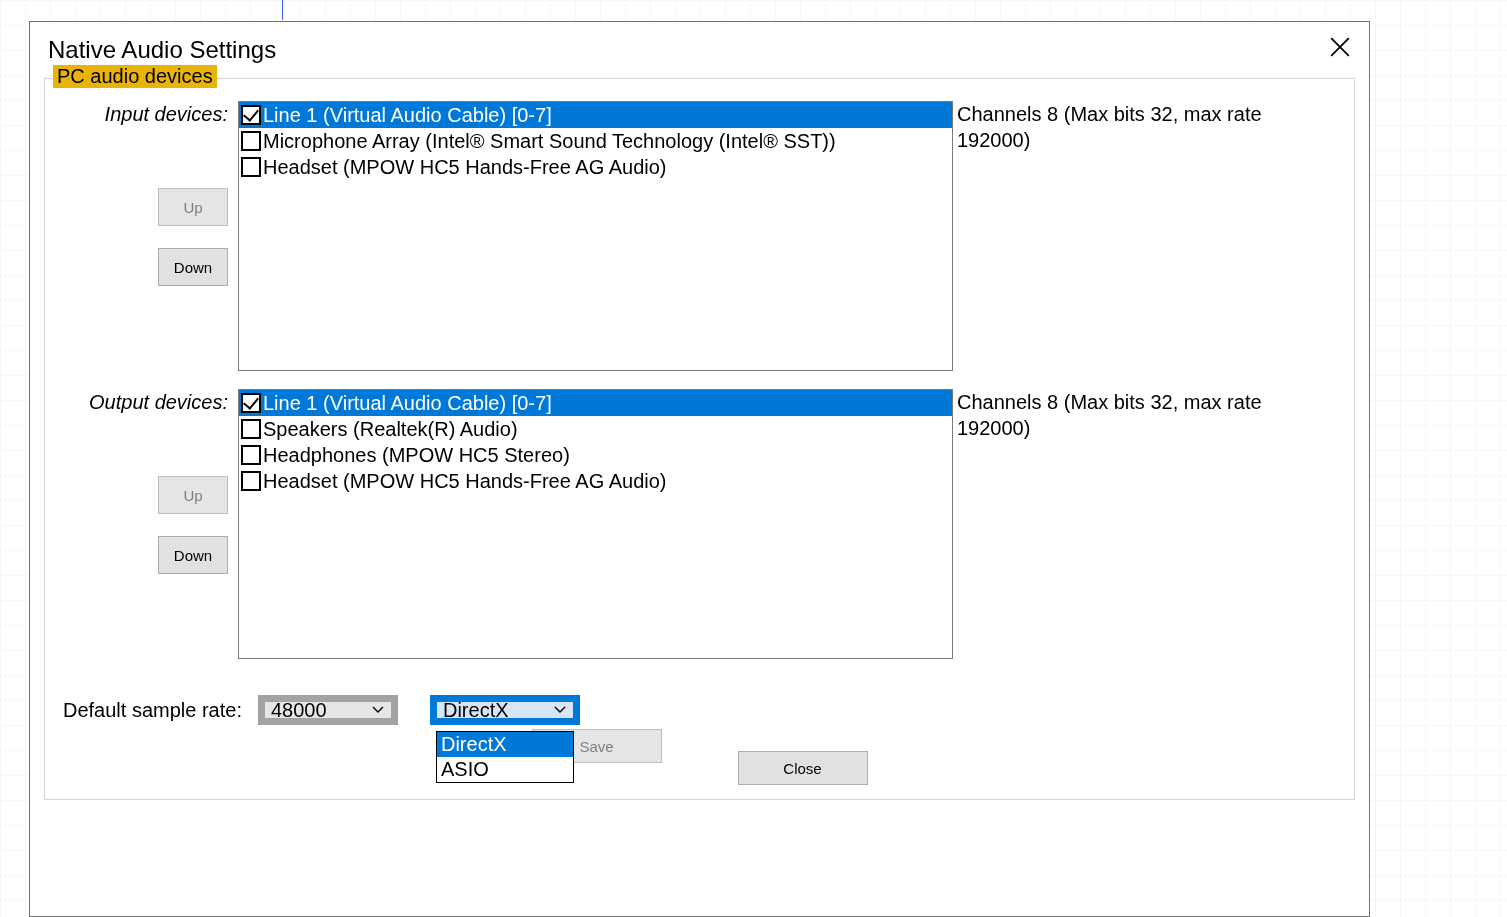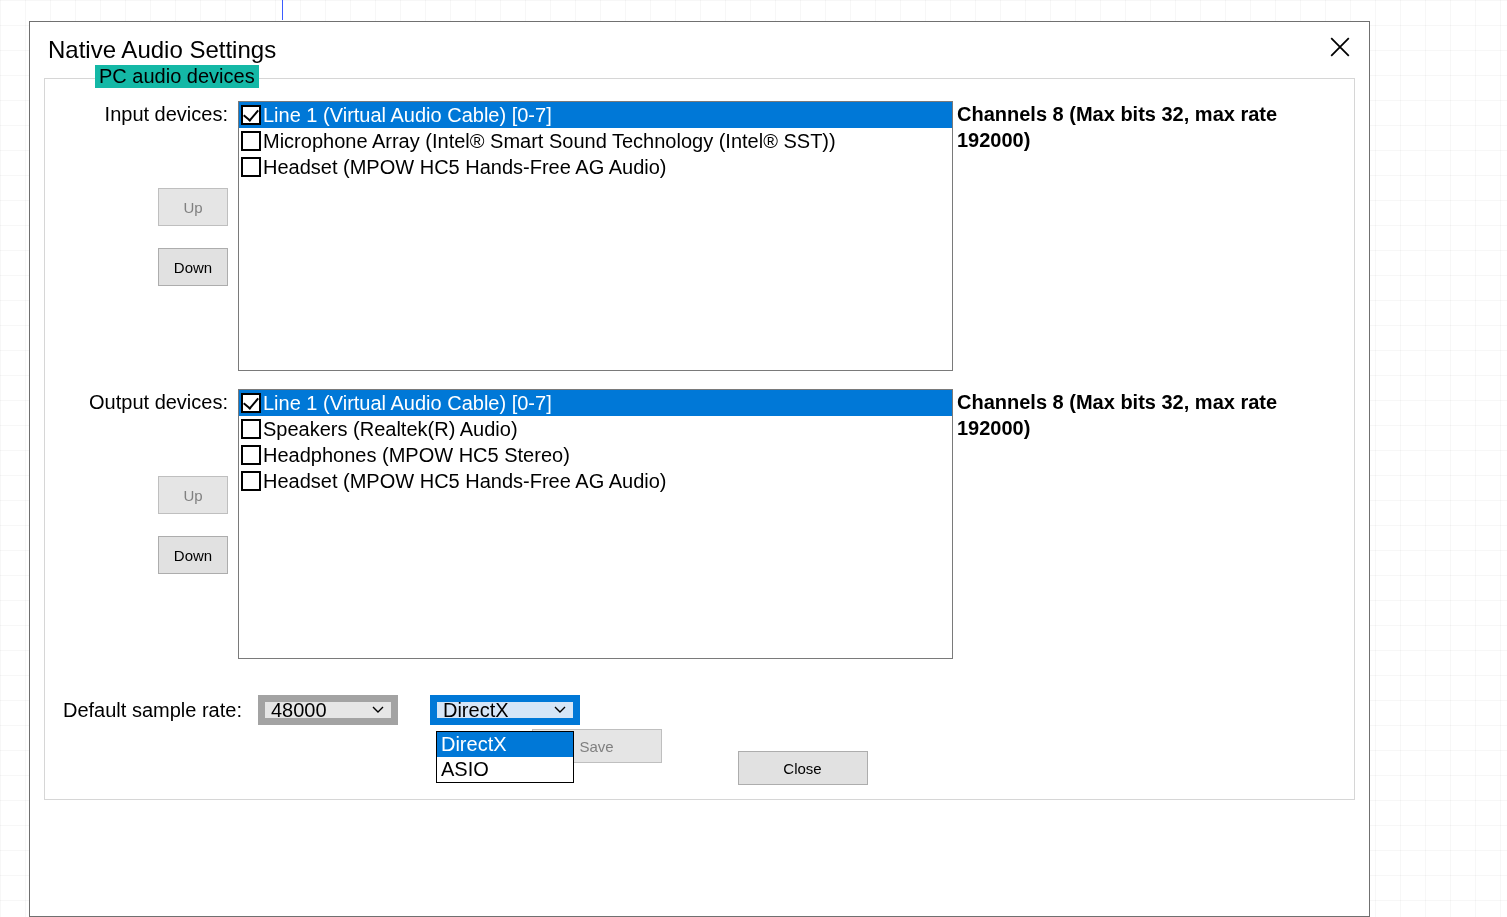--- a/index.html
+++ b/index.html
@@ -73,43 +73,43 @@
     position: relative;
     margin: 6px 14px 0 14px;
     border: 1px solid #d6d6d6;
     padding: 22px 18px 18px 18px;
     height: 722px;
   }
   .group-legend {
     position: absolute;
     top: -14px;
     left: 8px;
-    background: #14b8a6;
+    background: #eab308;
     padding: 0 4px;
     font-size: 20px;
-    margin-left: 42px;
   }
 
   .row {
     display: flex;
     align-items: flex-start;
   }
   .row + .row { margin-top: 18px; }
 
   .leftcol {
     width: 175px;
     display: flex;
     flex-direction: column;
     align-items: flex-end;
     padding-right: 10px;
   }
   .leftcol .lbl {
     text-align: right;
     padding-top: 2px;
     padding-bottom: 62px;
+    font-style: italic;
   }
   .btn {
     display: inline-flex;
     align-items: center;
     justify-content: center;
     background: #e1e1e1;
     border: 1px solid #adadad;
     font-family: inherit;
     font-size: 15px;
     height: 38px;
@@ -161,21 +161,20 @@
     border-bottom: 2px solid #000;
     transform: rotate(-50deg);
     margin-top: -4px;
   }
   .list-text { white-space: nowrap; }
 
   .info {
     margin-left: 4px;
     width: 370px;
     line-height: 1.3;
-    font-weight: bold;
   }
 
   .bottom-row {
     position: absolute;
     left: 18px;
     bottom: 74px;
     display: flex;
     align-items: center;
     gap: 14px;
   }

